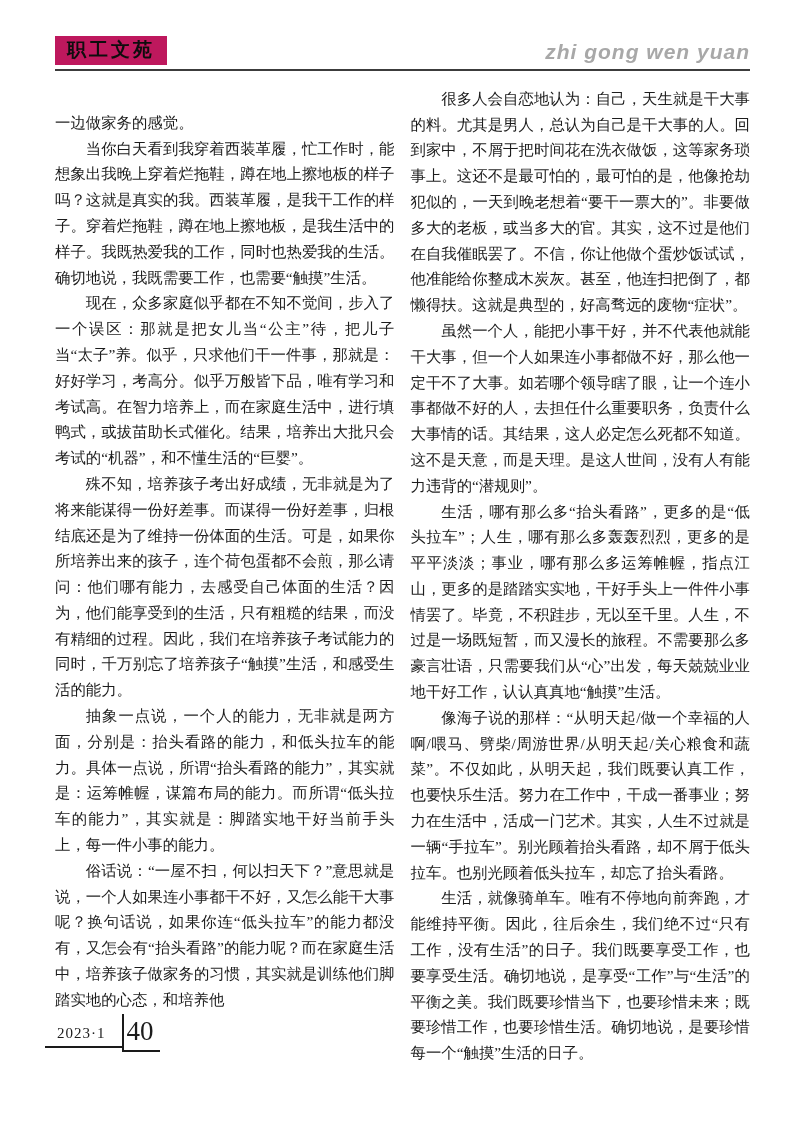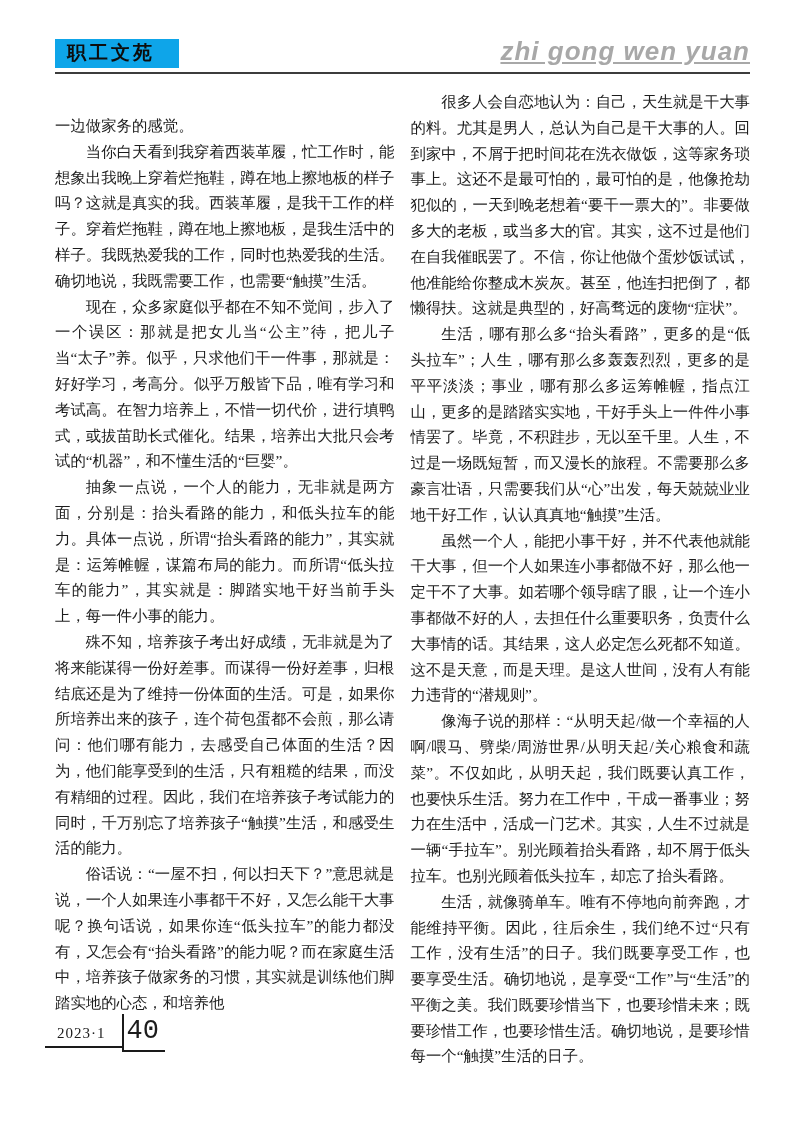--- a/index.html
+++ b/index.html
@@ -19,38 +19,37 @@
   }
   
   .header-row {
     display: flex;
     justify-content: space-between;
     align-items: flex-end;
     border-bottom: 2px solid #3c3c3c;
     padding-bottom: 4px;
   }
   .section-badge {
-    background: #0ea5e9;
-    padding: 2px 24px 3px 12px;
+    background: #be185d;
+    padding: 2px 12px 3px 12px;
     font-family: "Liberation Sans", "DejaVu Sans", sans-serif;
     font-weight: bold;
     font-size: 19px;
     letter-spacing: 3px;
     color: #0d0d0d;
     line-height: 1.25;
   }
   .pinyin-title {
     font-family: "Liberation Sans", "DejaVu Sans", sans-serif;
     font-weight: bold;
     font-style: italic;
-    font-size: 26px;
+    font-size: 21px;
     letter-spacing: 1px;
     color: #a8a8a8;
     padding-bottom: 1px;
-    text-decoration: underline;
   }
   
   .columns {
     display: flex;
     gap: 16px;
     margin-top: 15px;
   }
   .col {
     flex: 1 1 0;
     font-size: 15.4px;
@@ -75,21 +74,21 @@
     border-bottom: 2px solid #1a1a1a;
     margin-bottom: 4px;
     letter-spacing: 1px;
   }
   .footer-bar {
     width: 2px;
     height: 38px;
     background: #1a1a1a;
   }
   .footer-pagenum {
-    font-family: Liberation Mono, monospace;
+    font-family: Liberation Serif, serif;
     font-size: 27px;
     font-weight: 500;
     line-height: 1.1;
     padding: 0 6px 3px 3px;
     border-bottom: 2px solid #1a1a1a;
   }
 </style>
 </head>
 <body>
 
@@ -99,30 +98,30 @@
     <div class="section-badge">
       <span>职工文苑</span>
     </div>
     <div class="pinyin-title">zhi gong wen yuan</div>
   </div>
 
   <div class="columns">
     <div class="col" id="col-left">
         <p class="para no-indent">一边做家务的感觉。</p>
         <p class="para">当你白天看到我穿着西装革履，忙工作时，能想象出我晚上穿着烂拖鞋，蹲在地上擦地板的样子吗？这就是真实的我。西装革履，是我干工作的样子。穿着烂拖鞋，蹲在地上擦地板，是我生活中的样子。我既热爱我的工作，同时也热爱我的生活。确切地说，我既需要工作，也需要“触摸”生活。</p>
-        <p class="para">现在，众多家庭似乎都在不知不觉间，步入了一个误区：那就是把女儿当“公主”待，把儿子当“太子”养。似乎，只求他们干一件事，那就是：好好学习，考高分。似乎万般皆下品，唯有学习和考试高。在智力培养上，不惜一切代价，进行填鸭式，或拔苗助长式催化。结果，培养出大批只会考试的“机器”，和不懂生活的“巨婴”。</p>
+        <p class="para">现在，众多家庭似乎都在不知不觉间，步入了一个误区：那就是把女儿当“公主”待，把儿子当“太子”养。似乎，只求他们干一件事，那就是：好好学习，考高分。似乎万般皆下品，唯有学习和考试高。在智力培养上，而在家庭生活中，进行填鸭式，或拔苗助长式催化。结果，培养出大批只会考试的“机器”，和不懂生活的“巨婴”。</p>
+        <p class="para">殊不知，培养孩子考出好成绩，无非就是为了将来能谋得一份好差事。而谋得一份好差事，归根结底还是为了维持一份体面的生活。可是，如果你所培养出来的孩子，连个荷包蛋都不会煎，那么请问：他们哪有能力，去感受自己体面的生活？因为，他们能享受到的生活，只有粗糙的结果，而没有精细的过程。因此，我们在培养孩子考试能力的同时，千万别忘了培养孩子“触摸”生活，和感受生活的能力。</p>
         <p class="para">抽象一点说，一个人的能力，无非就是两方面，分别是：抬头看路的能力，和低头拉车的能力。具体一点说，所谓“抬头看路的能力”，其实就是：运筹帷幄，谋篇布局的能力。而所谓“低头拉车的能力”，其实就是：脚踏实地干好当前手头上，每一件小事的能力。</p>
-        <p class="para">殊不知，培养孩子考出好成绩，无非就是为了将来能谋得一份好差事。而谋得一份好差事，归根结底还是为了维持一份体面的生活。可是，如果你所培养出来的孩子，连个荷包蛋都不会煎，那么请问：他们哪有能力，去感受自己体面的生活？因为，他们能享受到的生活，只有粗糙的结果，而没有精细的过程。因此，我们在培养孩子考试能力的同时，千万别忘了培养孩子“触摸”生活，和感受生活的能力。</p>
         <p class="para">俗话说：“一屋不扫，何以扫天下？”意思就是说，一个人如果连小事都干不好，又怎么能干大事呢？换句话说，如果你连“低头拉车”的能力都没有，又怎会有“抬头看路”的能力呢？而在家庭生活中，培养孩子做家务的习惯，其实就是训练他们脚踏实地的心态，和培养他</p>
       </div>
     <div class="col" id="col-right">
 
         <p class="para">很多人会自恋地认为：自己，天生就是干大事的料。尤其是男人，总认为自己是干大事的人。回到家中，不屑于把时间花在洗衣做饭，这等家务琐事上。这还不是最可怕的，最可怕的是，他像抢劫犯似的，一天到晚老想着“要干一票大的”。非要做多大的老板，或当多大的官。其实，这不过是他们在自我催眠罢了。不信，你让他做个蛋炒饭试试，他准能给你整成木炭灰。甚至，他连扫把倒了，都懒得扶。这就是典型的，好高骛远的废物“症状”。</p>
+        <p class="para">虽然一个人，能把小事干好，并不代表他就能干大事，但一个人如果连小事都做不好，那么他一定干不了大事。如若哪个领导瞎了眼，让一个连小事都做不好的人，去担任什么重要职务，负责什么大事情的话。其结果，这人必定怎么死都不知道。这不是天意，而是天理。是这人世间，没有人有能力违背的“潜规则”。</p>
         <p class="para">生活，哪有那么多“抬头看路”，更多的是“低头拉车”；人生，哪有那么多轰轰烈烈，更多的是平平淡淡；事业，哪有那么多运筹帷幄，指点江山，更多的是踏踏实实地，干好手头上一件件小事情罢了。毕竟，不积跬步，无以至千里。人生，不过是一场既短暂，而又漫长的旅程。不需要那么多豪言壮语，只需要我们从“心”出发，每天兢兢业业地干好工作，认认真真地“触摸”生活。</p>
-        <p class="para">虽然一个人，能把小事干好，并不代表他就能干大事，但一个人如果连小事都做不好，那么他一定干不了大事。如若哪个领导瞎了眼，让一个连小事都做不好的人，去担任什么重要职务，负责什么大事情的话。其结果，这人必定怎么死都不知道。这不是天意，而是天理。是这人世间，没有人有能力违背的“潜规则”。</p>
         <p class="para">像海子说的那样：“从明天起/做一个幸福的人啊/喂马、劈柴/周游世界/从明天起/关心粮食和蔬菜”。不仅如此，从明天起，我们既要认真工作，也要快乐生活。努力在工作中，干成一番事业；努力在生活中，活成一门艺术。其实，人生不过就是一辆“手拉车”。别光顾着抬头看路，却不屑于低头拉车。也别光顾着低头拉车，却忘了抬头看路。</p>
         <p class="para">生活，就像骑单车。唯有不停地向前奔跑，才能维持平衡。因此，往后余生，我们绝不过“只有工作，没有生活”的日子。我们既要享受工作，也要享受生活。确切地说，是享受“工作”与“生活”的平衡之美。我们既要珍惜当下，也要珍惜未来；既要珍惜工作，也要珍惜生活。确切地说，是要珍惜每一个“触摸”生活的日子。</p>
       </div>
   </div>
 
   <div class="footer">
     <div class="footer-issue">2023·1</div>
     <div class="footer-bar"></div>
     <div class="footer-pagenum">40</div>
   </div>

